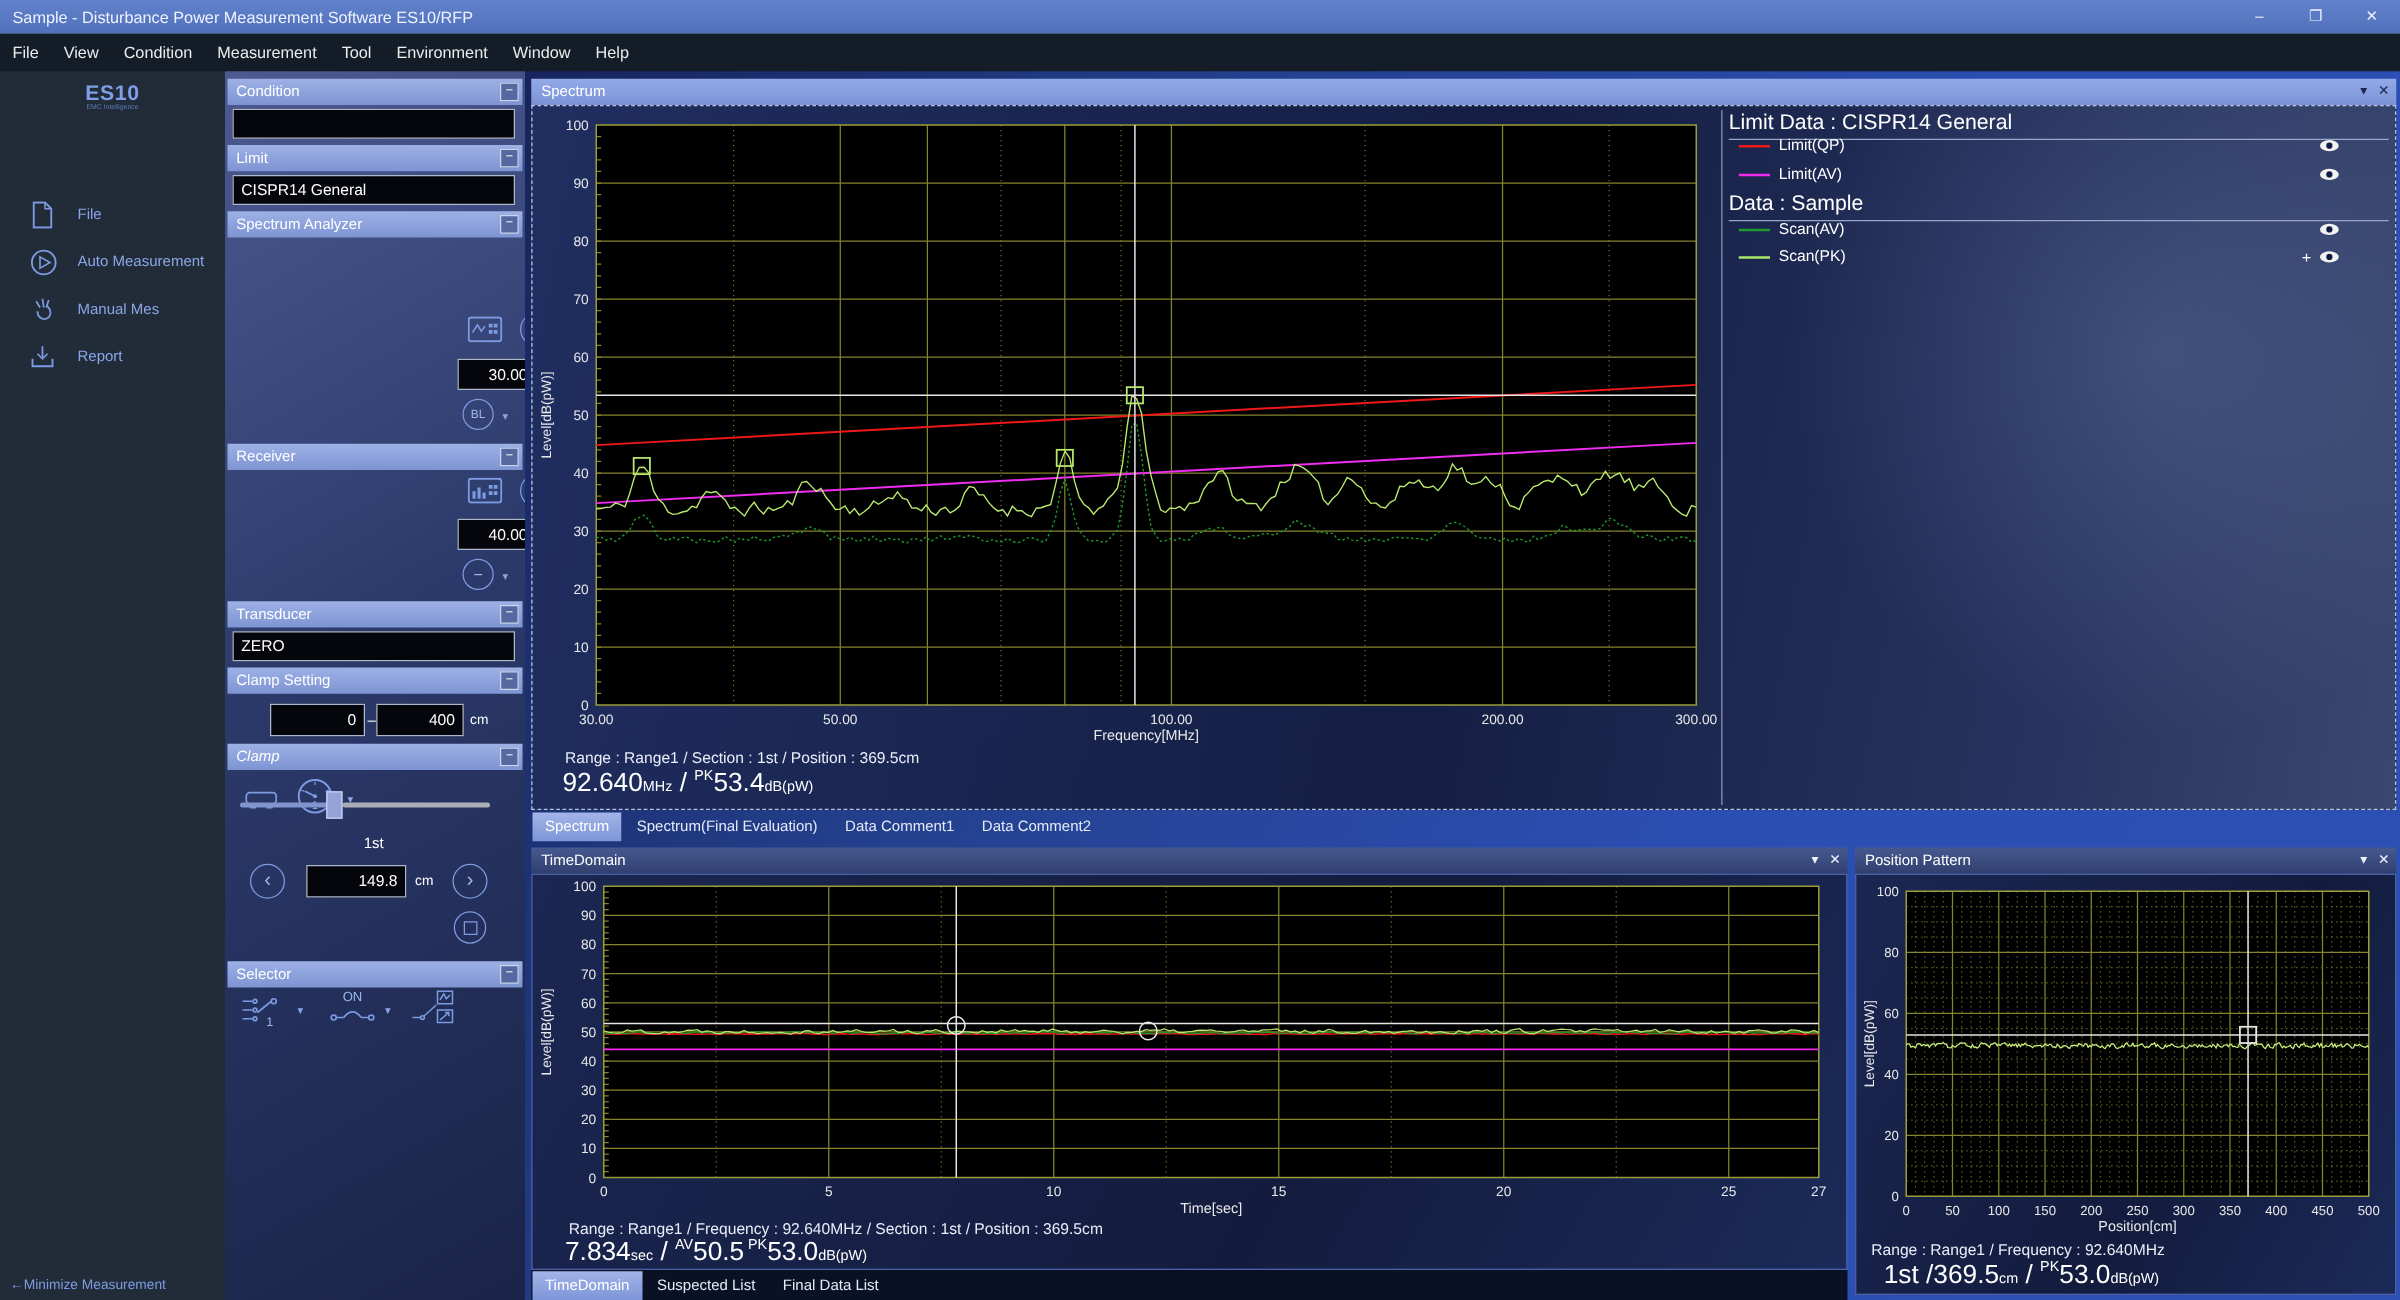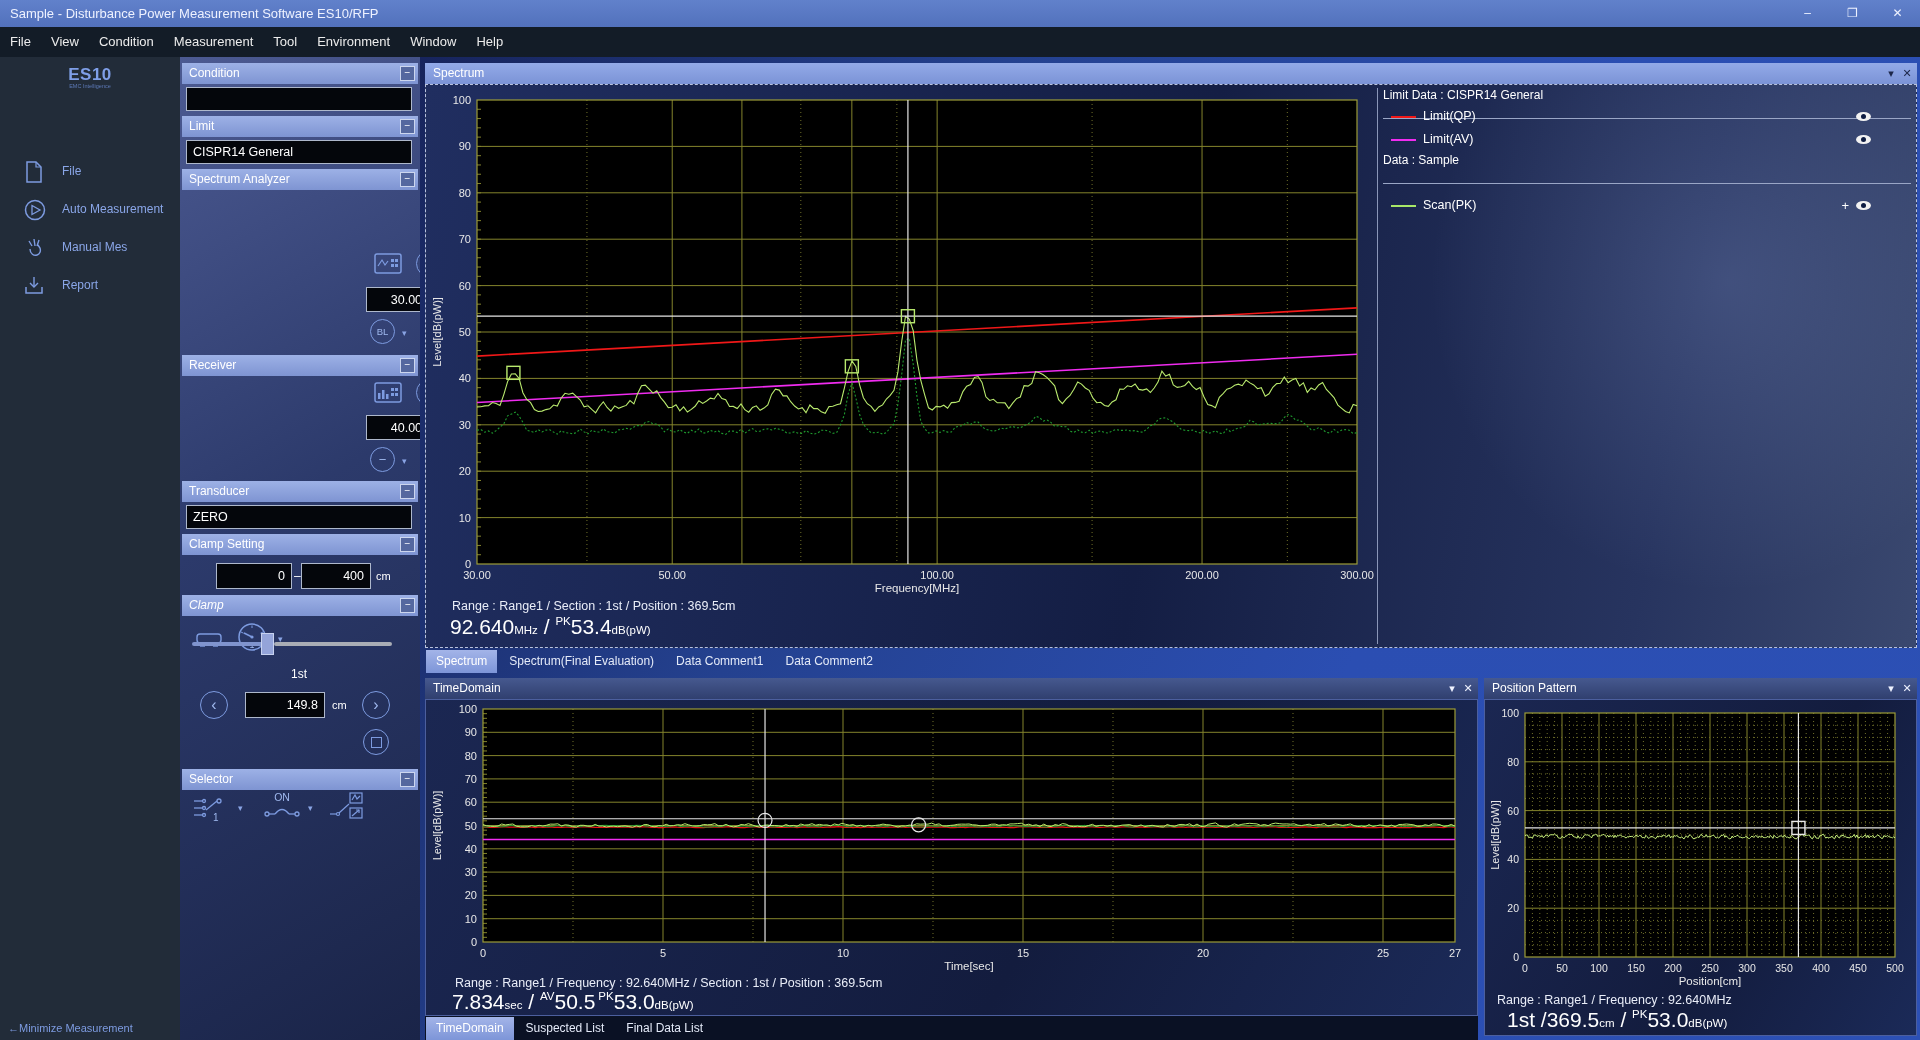--- a/index.html
+++ b/index.html
@@ -56,21 +56,21 @@
   .win-body.plain{border:1px solid #4c5f9e;background:linear-gradient(120deg,#1b2752 0%,#131c3e 60%,#1b2a58 100%);}
   .sheen{position:absolute;pointer-events:none;
          background:radial-gradient(ellipse at 65% 35%, rgba(150,170,225,.22), rgba(150,170,225,0) 60%);}
   .chart{position:absolute;}
   .info{position:absolute;color:#e9edf8;font-size:12.5px;}
   .ro{position:absolute;color:#fff;font-size:21px;white-space:nowrap;}
   .ro .sub{font-size:11.5px;vertical-align:0px;}
   .ro .sup{font-size:11.5px;vertical-align:9px;margin-left:3px;}
   
   .leg-div{position:absolute;width:1px;background:#8a96b8;}
-  .leg-group{position:absolute;color:#fff;font-size:12px;border-bottom:1px solid #9aa6c6;padding-bottom:16px;}
+  .leg-group{position:absolute;color:#fff;font-size:17px;border-bottom:1px solid #9aa6c6;padding-bottom:3px;}
   .leg-row{position:absolute;height:16px;}
   .leg-line{position:absolute;left:8px;top:7px;width:25px;height:2px;}
   .leg-sq{position:absolute;left:13px;top:2px;width:10px;height:10px;border:1.5px solid #9bdc63;box-sizing:border-box;}
   .leg-lab{position:absolute;left:40px;top:0;font-size:12.5px;color:#fff;}
   .eye{position:absolute;width:15px;height:15px;}
   .eye::before{content:"";position:absolute;left:0;top:3px;width:15px;height:9px;background:#f2f2f2;border-radius:50%;}
   .eye::after{content:"";position:absolute;left:5px;top:5px;width:5px;height:5px;background:#0e1c42;border-radius:50%;}
   .leg-plus{position:absolute;color:#fff;font-size:13px;}
   
   .tabrow{position:absolute;display:flex;gap:2px;align-items:flex-end;}
@@ -354,20 +354,25 @@
       <span class="leg-line" style="background: rgb(240, 24, 24);"></span>
       <span class="leg-lab">Limit(QP)</span>
       <span class="eye" style="right:40px;top:0;"></span>
     </div>
     <div class="leg-row" style="left:958px;top:69px;width:528px;">
       <span class="leg-line" style="background: rgb(240, 44, 240);"></span>
       <span class="leg-lab">Limit(AV)</span>
       <span class="eye" style="right:40px;top:0;"></span>
     </div>
     <div class="leg-group" style="left:958px;top:90px;width:528px;">Data : Sample</div>
+    <div class="leg-row" style="left:958px;top:113px;width:528px;">
+      <span class="leg-line" style="background: rgb(30, 154, 46);"></span>
+      <span class="leg-lab">Scan(AV)</span>
+      <span class="eye" style="right:40px;top:0;"></span>
+    </div>
     <div class="leg-row" style="left:958px;top:135px;width:528px;">
       <span class="leg-line" style="background: rgb(168, 232, 104);"></span>
       <span class="leg-lab">Scan(PK)</span>
       <span class="leg-plus" style="right:62px;top:0;">+</span>
       <span class="eye" style="right:40px;top:0;"></span>
     </div>
 
     <div class="info" style="left:27px;top:536px;">Range : Range1 / Section : 1st / Position : 369.5cm</div>
     <div class="ro" style="left:25px;top:552px;">
       <span class="b">92.640</span><span class="sub">MHz</span><span> / </span><span class="sup" style="margin-left:0;">PK</span><span>53.4</span><span class="sub">dB(pW)</span>

